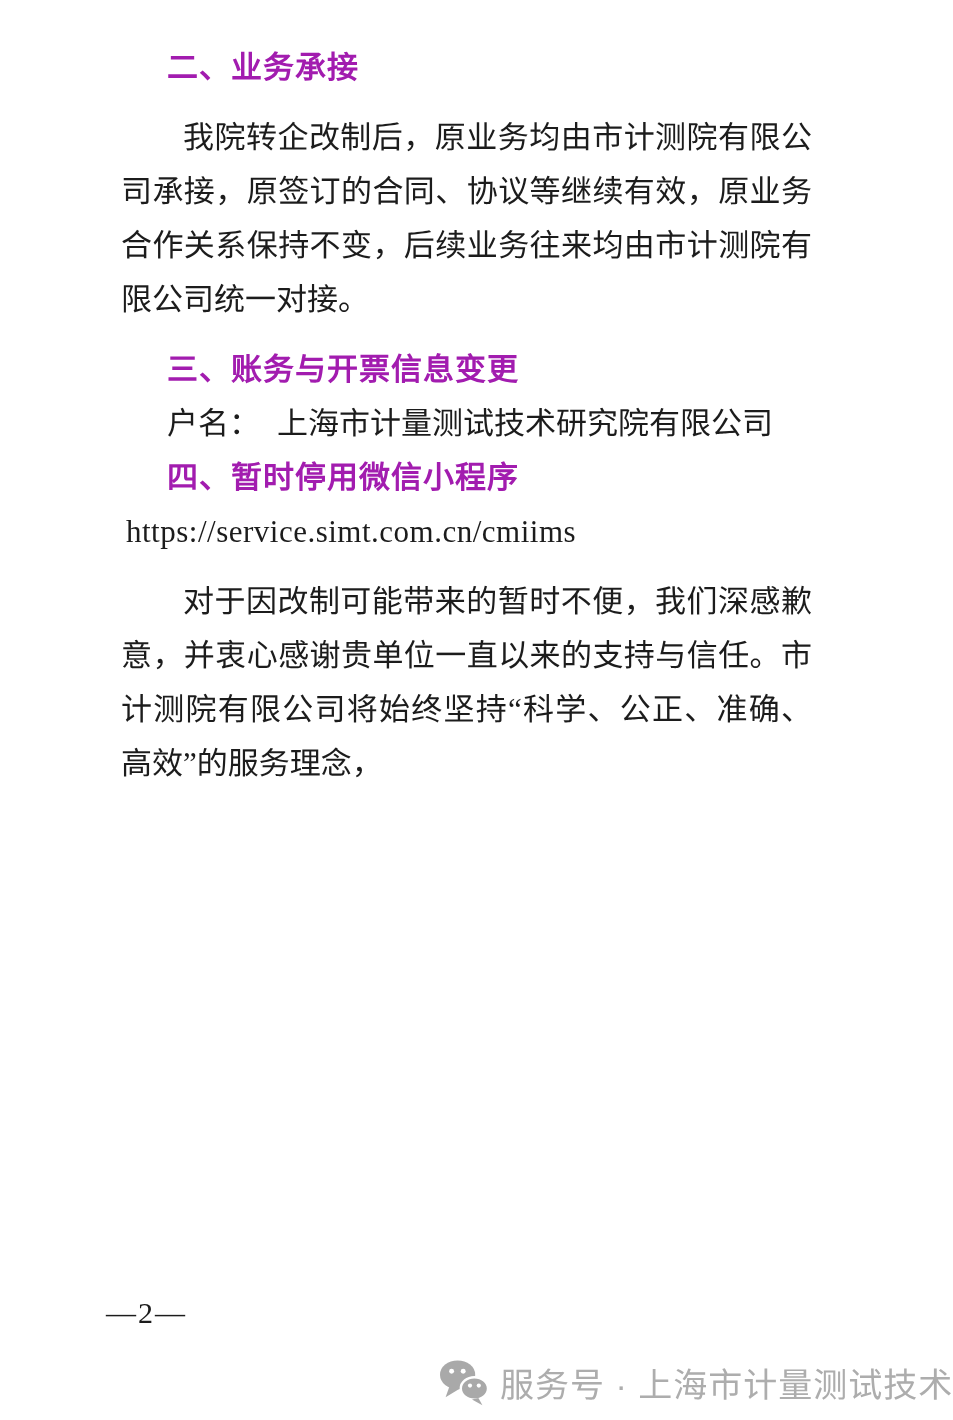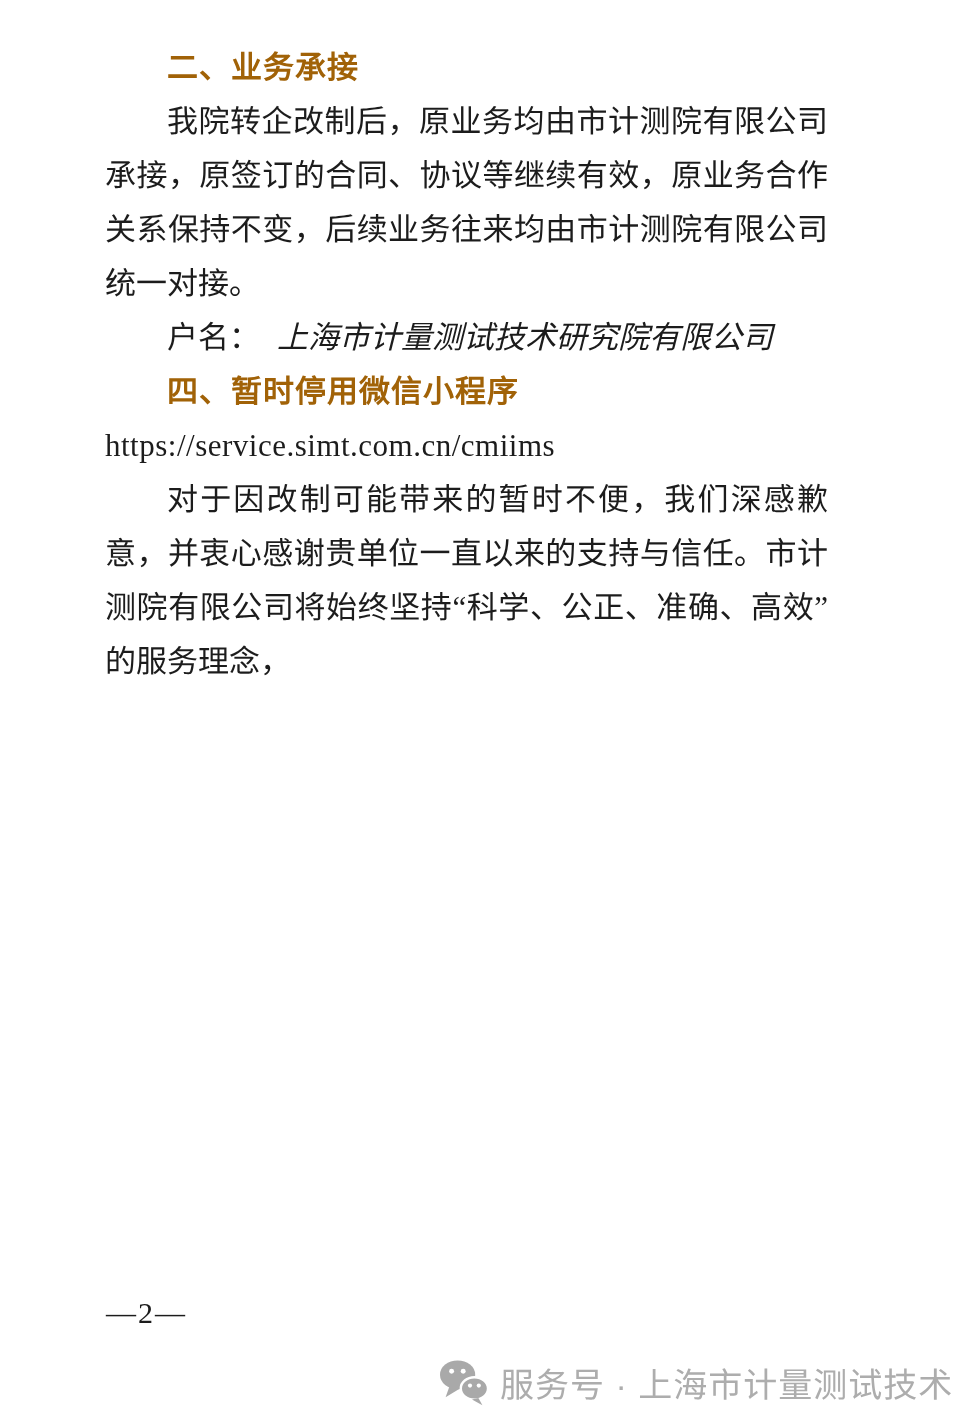--- a/index.html
+++ b/index.html
@@ -18,45 +18,46 @@
   .doc-body {
     position: absolute;
     left: 105px;
     top: 41px;
     width: 723px;
     font-size: 31px;
     line-height: 54px;
     text-align: justify;
   }
   .doc-body p {
-    margin: 0;
+    margin: 16px;
     text-indent: 2em;
   }
   .heading {
     margin: 0;
     font-family: "Liberation Sans", "DejaVu Sans", sans-serif;
     font-weight: 700;
     font-size: 31px;
     line-height: 54px;
-    color: #a16207;
+    color: #a21caf;
     text-indent: 2em;
     text-align: left;
     letter-spacing: 1px;
   }
   .acct-row {
     text-indent: 2em;
     text-align: left;
     white-space: nowrap;
   }
-  .acct-value { margin-left: 0.55em; font-style: italic; }
+  .acct-value { margin-left: 0.55em; }
   .acct-value.tight { margin-left: 0.15em; }
   .url-line {
     text-align: left;
     text-indent: 0;
     letter-spacing: 0.5px;
+    margin-left: 21px;
   }
   .justify-last {
     text-align-last: justify;
   }
   .page-number {
     position: absolute;
     left: 106px;
     top: 1296px;
     font-size: 30px;
     letter-spacing: 2px;
@@ -84,20 +85,21 @@
   }
 </style>
 </head>
 <body>
 
 <div class="doc-body">
 
   <h2 class="heading">二、业务承接</h2>
   <p>我院转企改制后，原业务均由市计测院有限公司承接，原签订的合同、协议等继续有效，原业务合作关系保持不变，后续业务往来均由市计测院有限公司统一对接。</p>
 
+  <h2 class="heading">三、账务与开票信息变更</h2>
 
   <div class="acct-row">
     <span>户名：</span><span class="acct-value">上海市计量测试技术研究院有限公司</span>
   </div>
 
   <h2 class="heading">四、暂时停用微信小程序</h2>
   <div class="url-line">https://service.simt.com.cn/cmiims</div>
 
   <p>对于因改制可能带来的暂时不便，我们深感歉意，并衷心感谢贵单位一直以来的支持与信任。市计测院有限公司将始终坚持“科学、公正、准确、高效”的服务理念，</p>
 

